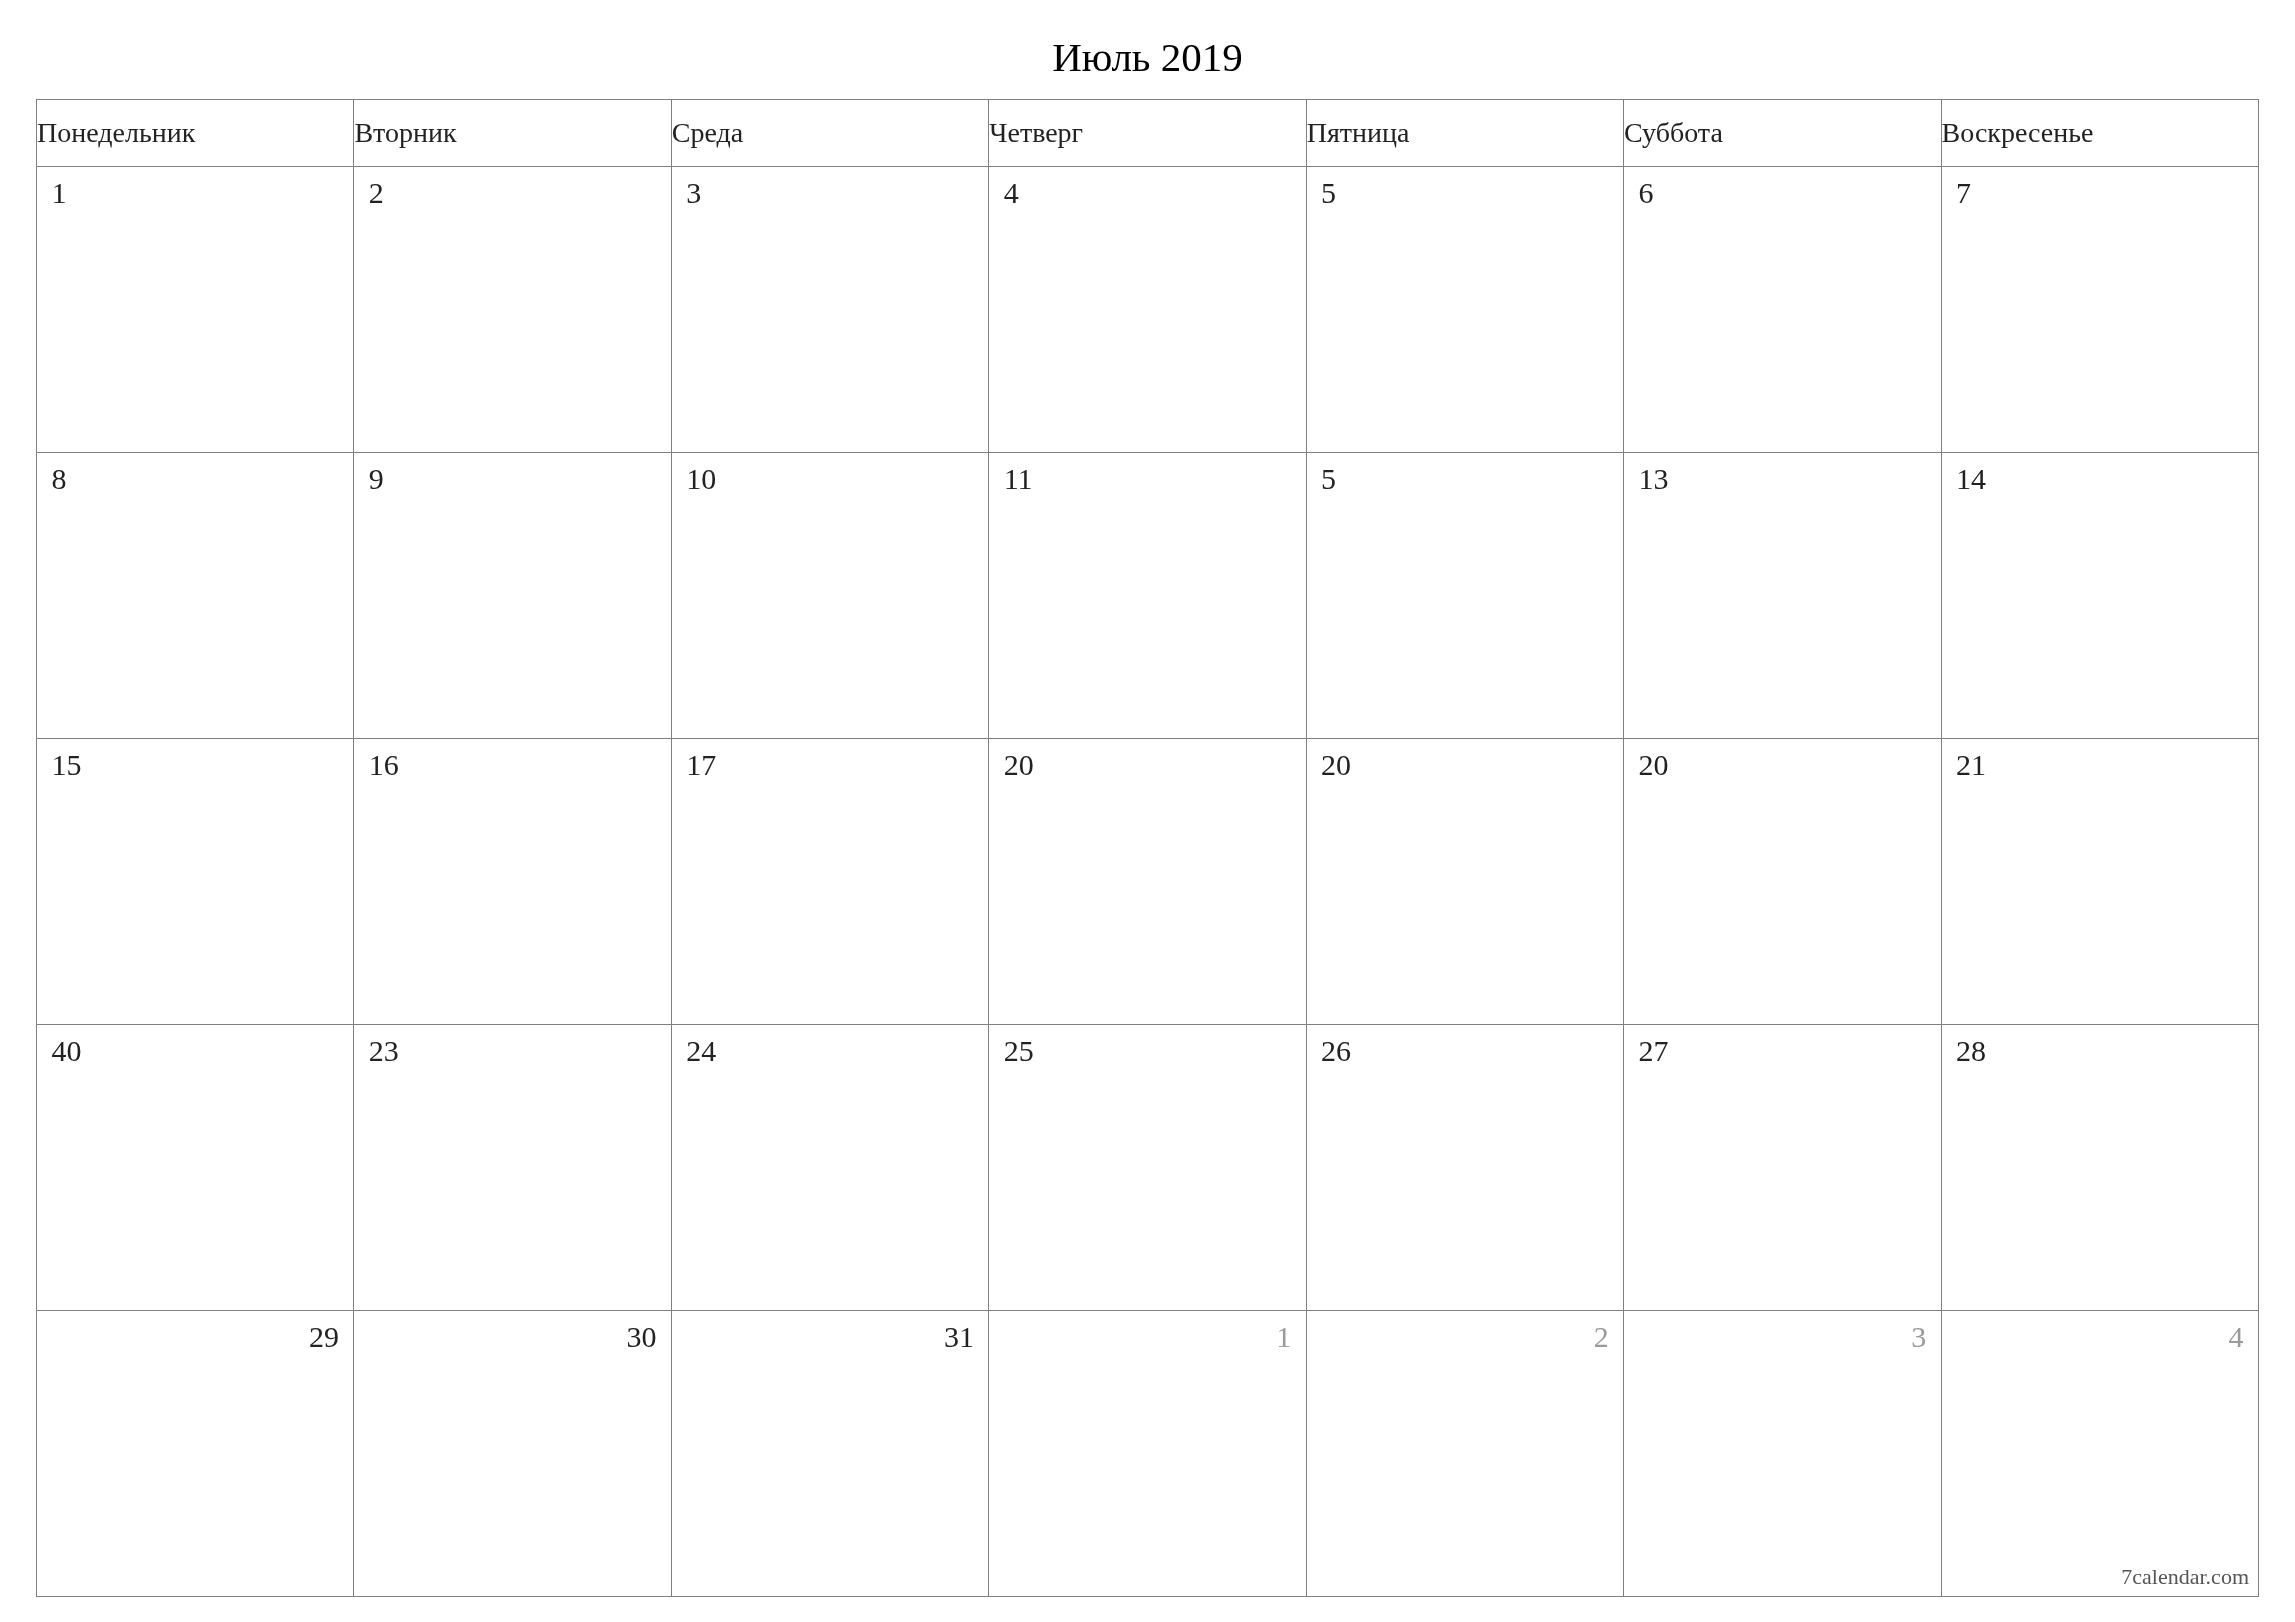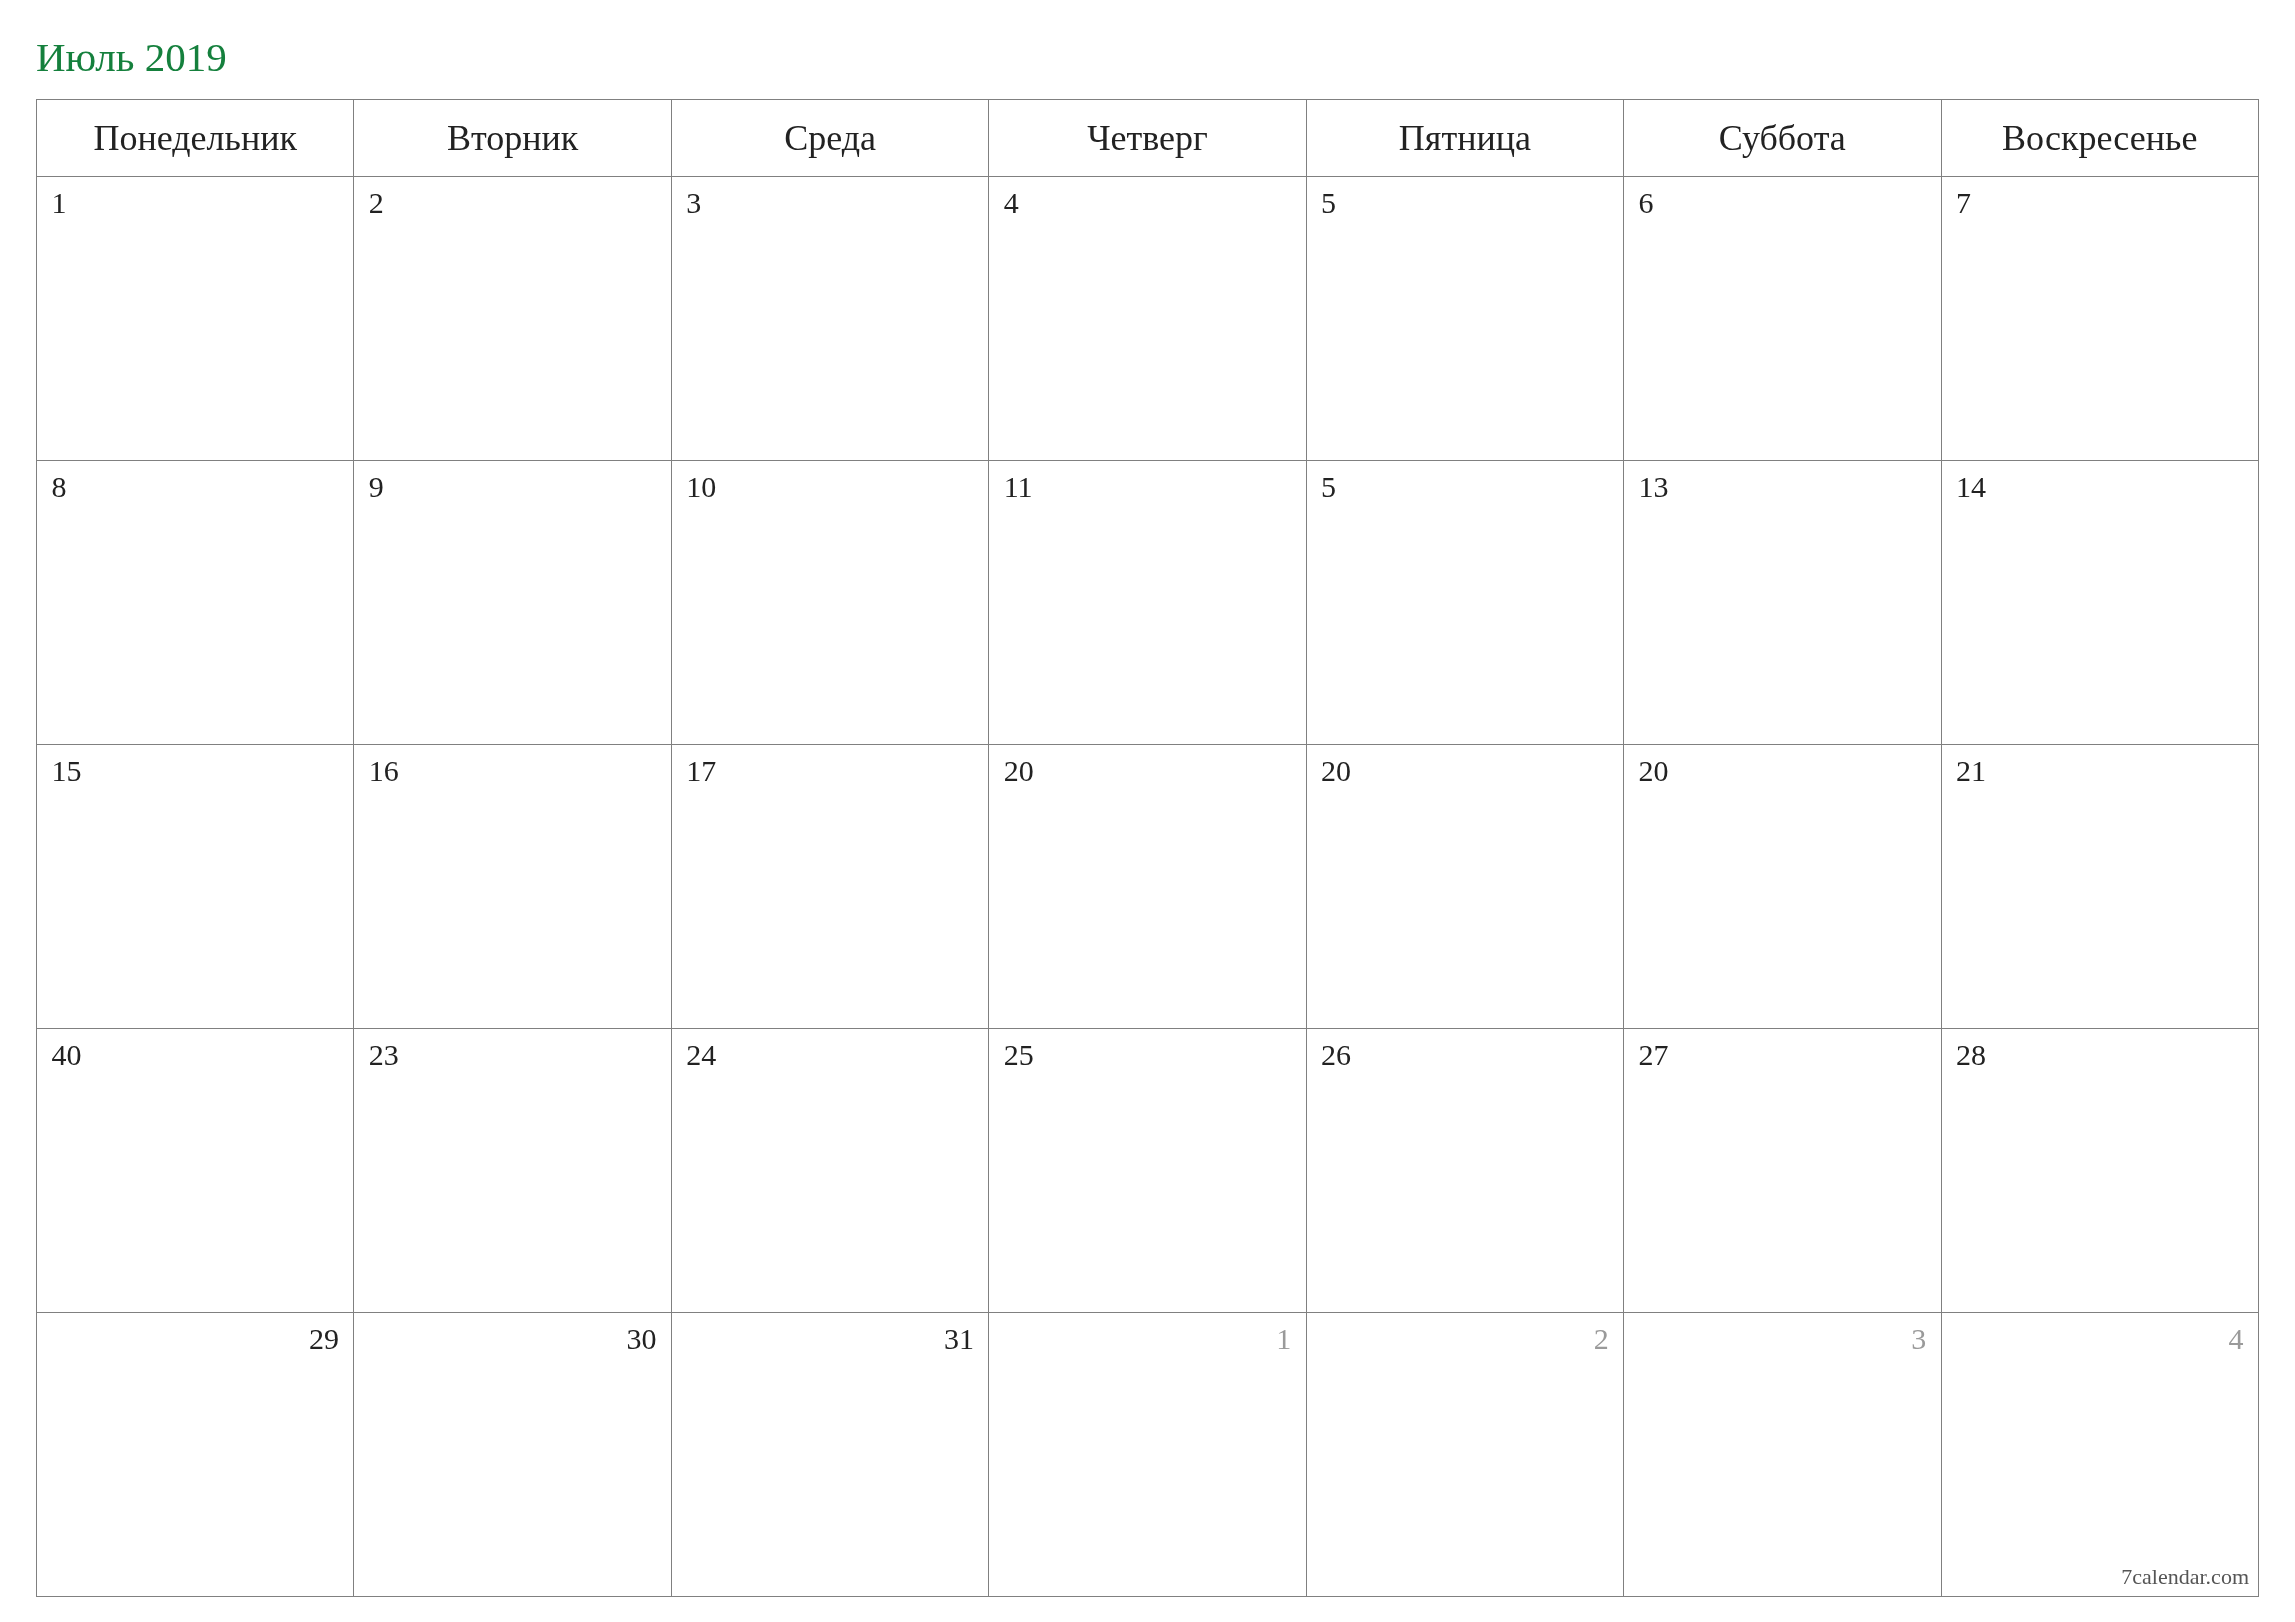--- a/index.html
+++ b/index.html
@@ -15,37 +15,38 @@
     color: #000000;
   }
   .page {
     width: 100%;
     height: 100%;
     padding: 33px 36px 26px 36px;
     display: flex;
     flex-direction: column;
   }
   .title {
+    text-align: center;
     font-size: 41px;
     font-weight: 400;
     margin-bottom: 18.3px;
-    color: #15803d;
+    color: #000000;
   }
   table.calendar {
     width: 100%;
     border-collapse: collapse;
     table-layout: fixed;
     flex: 1;
   }
   table.calendar th {
     border: 1.3px solid #808080;
     font-weight: 400;
-    font-size: 36px;
+    font-size: 28px;
     padding: 17px 0;
-    text-align: center;
+    text-align: left;
     color: #222;
   }
   table.calendar td {
     border: 1.3px solid #808080;
     vertical-align: top;
     height: 274px;
     padding: 9.2px 14.4px;
     font-size: 30px;
     color: #222;
     position: relative;

